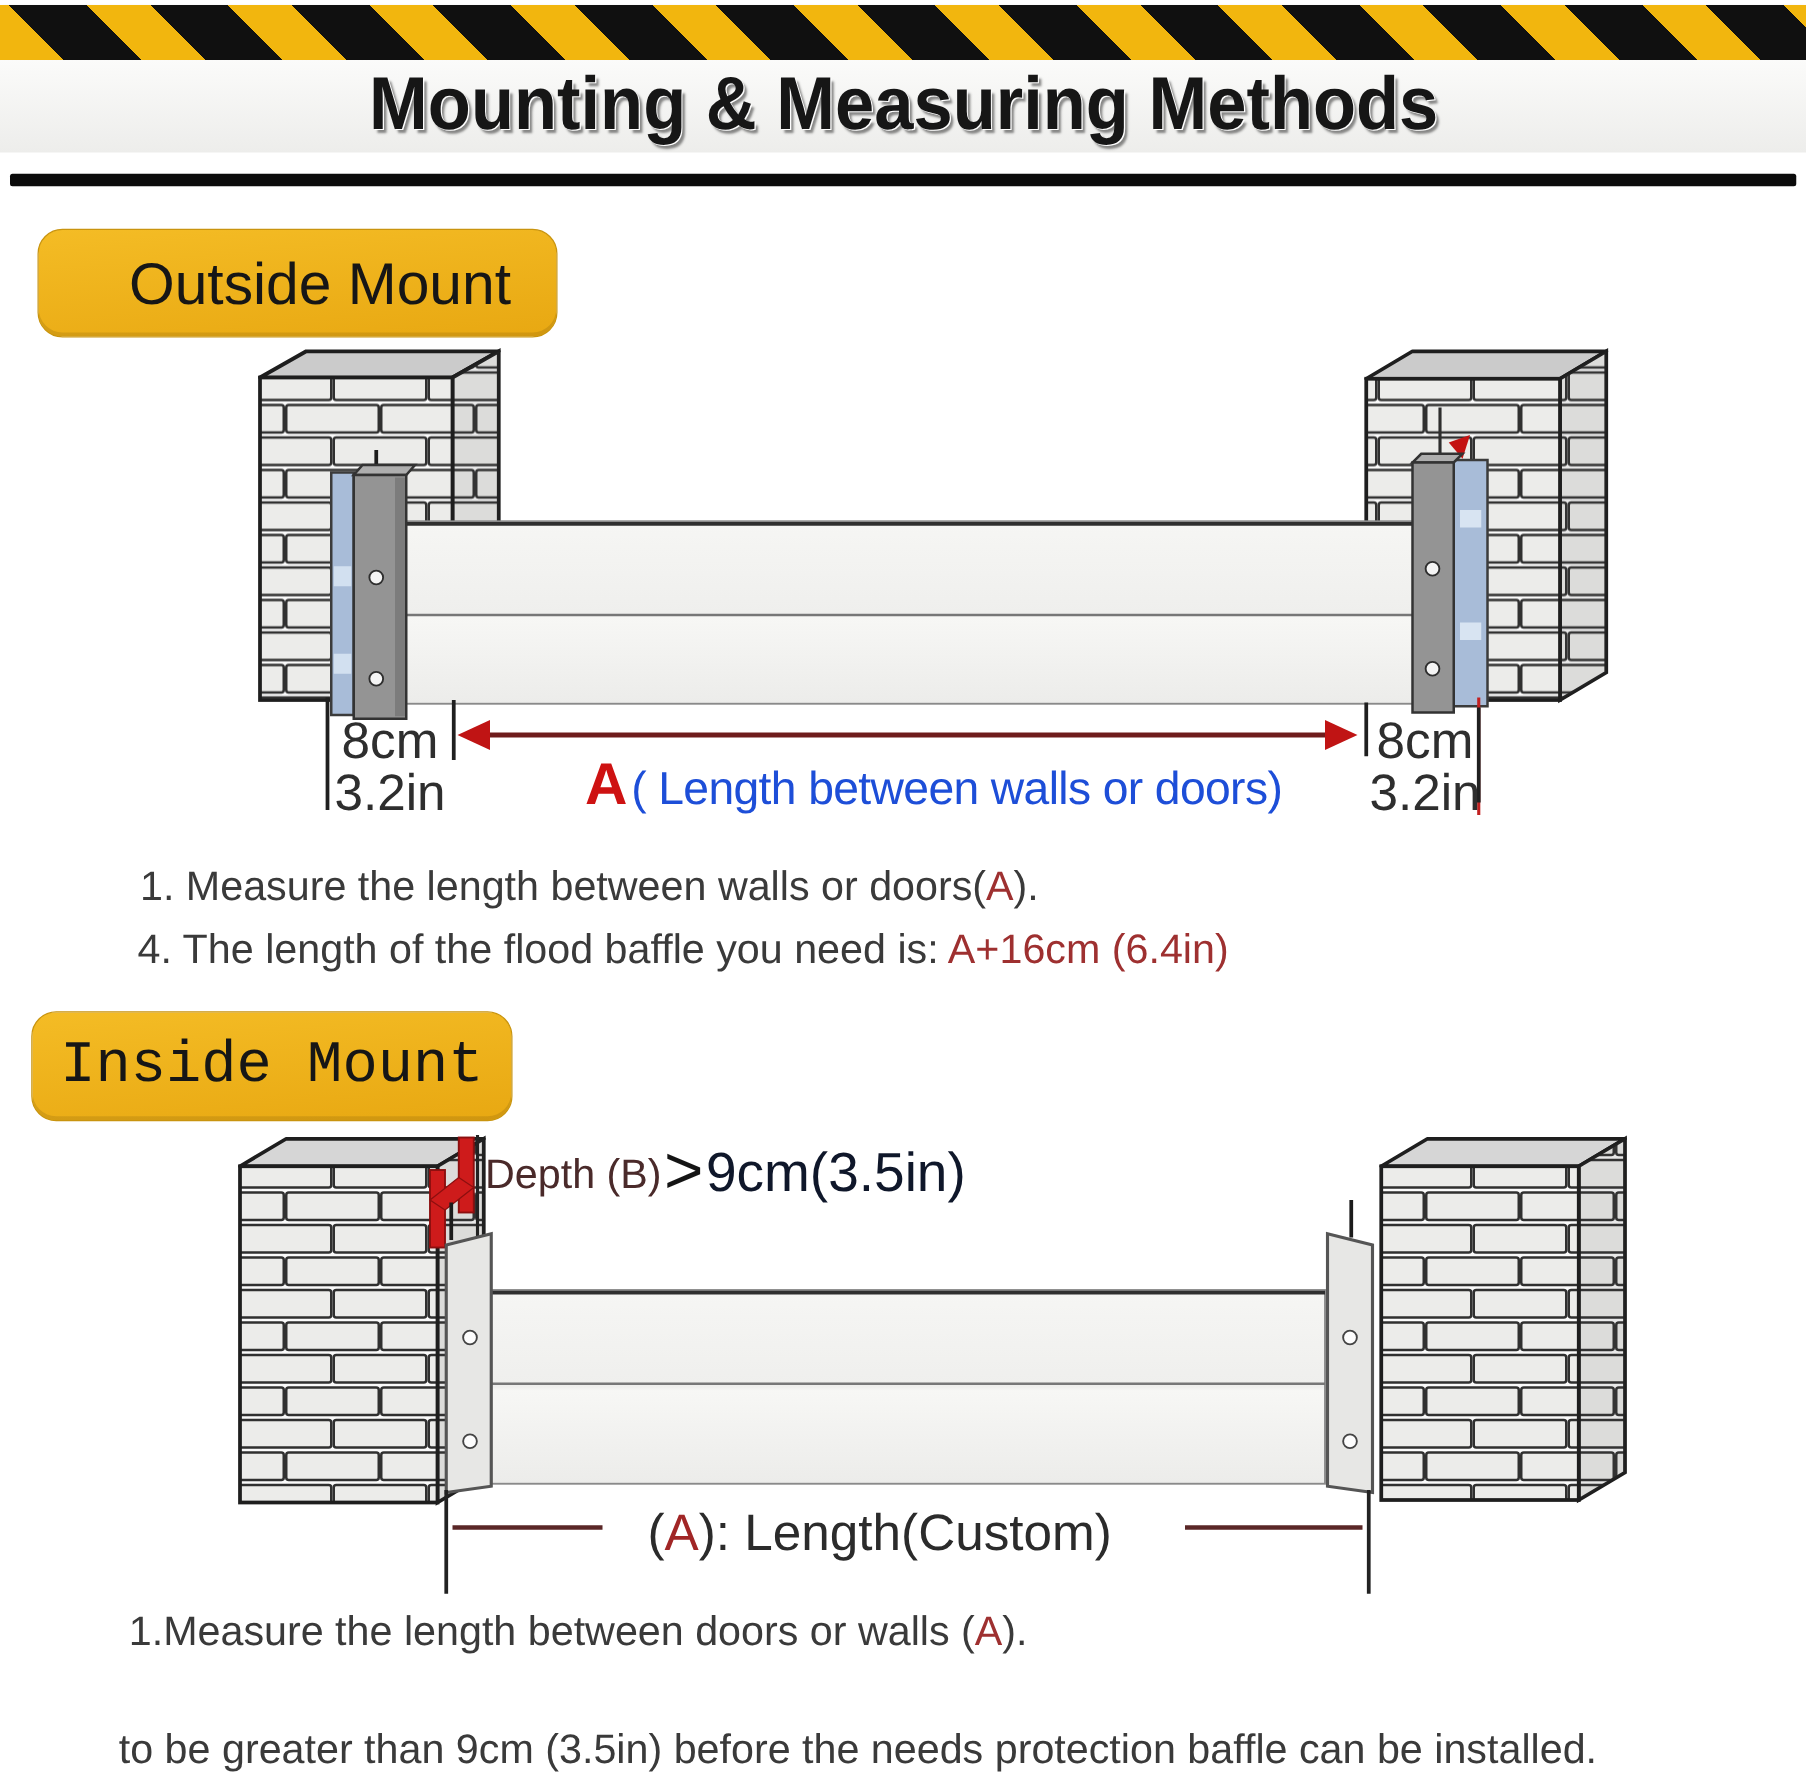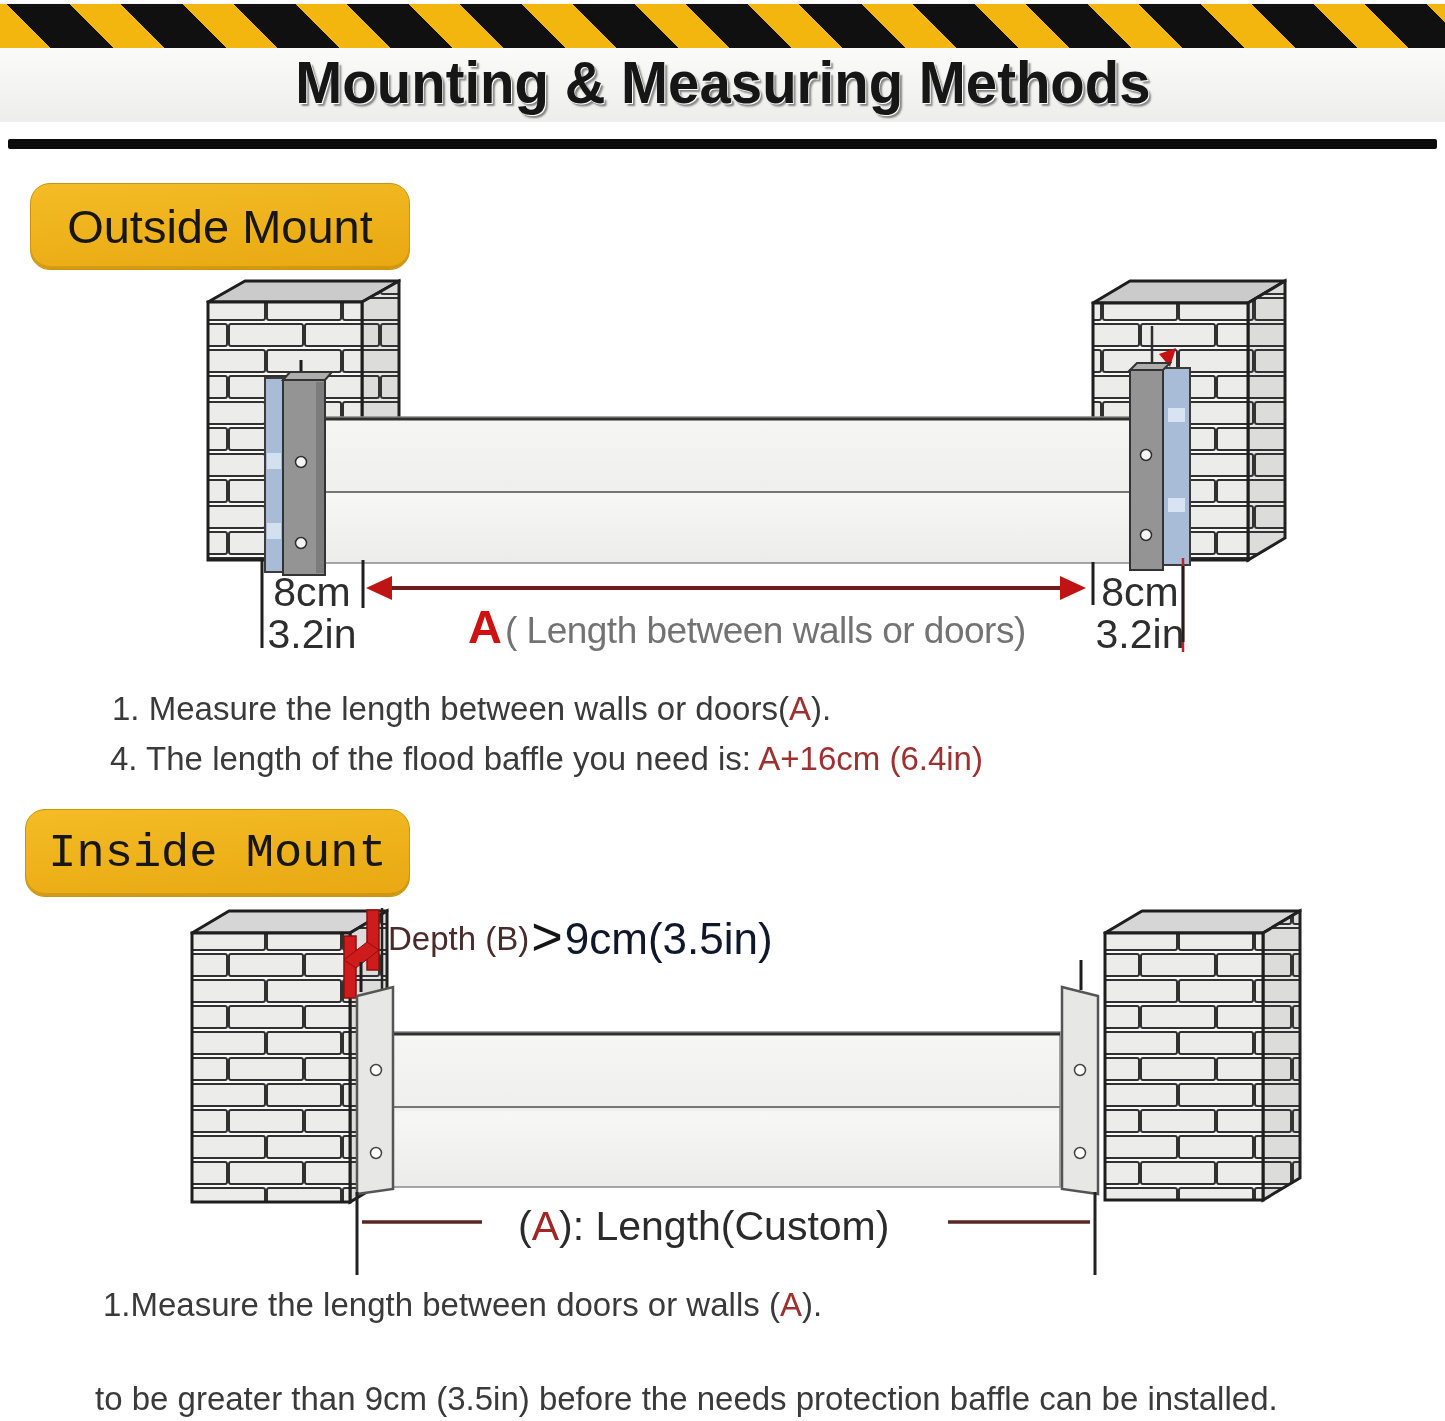--- a/index.html
+++ b/index.html
@@ -14,30 +14,30 @@
           display:flex;justify-content:center;}
   .title{font-size:60px;font-weight:bold;color:#161616;letter-spacing:0px;
          transform:scaleX(.94);white-space:nowrap;
          text-shadow:1px 1px 0 #ffffff,3px 3px 2px rgba(0,0,0,.45);}
   .black-bar{position:absolute;left:8px;top:139px;width:1429px;height:10px;background:#0b0b0b;border-radius:2px;}
   
   .badge{position:absolute;border-radius:20px;border:1px solid #c9940e;
          background:linear-gradient(175deg,#f4bc25,#e8a812);
          display:flex;align-items:center;justify-content:center;
          font-size:47px;color:#161616;box-shadow:inset 0 -3px 0 rgba(0,0,0,.10);}
-  .badge.outside{left:30px;top:183px;width:378px;height:85px;}
+  .badge.outside{left:30px;top:183px;width:378px;height:85px;padding-left:36px;}
   .badge.inside{left:25px;top:809px;width:383px;height:86px;font-family:Liberation Mono, monospace;}
   
   .diag{position:absolute;left:0;}
   
   .ov{position:absolute;white-space:nowrap;color:#2c2c2c;}
   .dim-num{font-size:41px;text-align:center;color:#2e2e2e;}
   .span-label{display:flex;align-items:baseline;}
   .span-label .letter{font-size:47px;font-weight:bold;color:#ce1212;margin-right:3px;}
-  .span-label .rest{font-size:37px;color:#737373;letter-spacing:-.5px;text-align:center;}
+  .span-label .rest{font-size:37px;color:#1d4ed8;letter-spacing:-.5px;text-align:center;}
   .step{font-size:33px;color:#3a3a3a;text-align:center;}
   .step .hl{color:#9e3030;}
   .depth-note{display:flex;align-items:center;}
   .depth-note .dl{font-size:33px;color:#4a2a2a;}
   .depth-note .op{font-size:54px;color:#141414;line-height:.8;margin:0 2px;transform:translateY(-2px);}
   .depth-note .dv{font-size:44px;color:#0f172a;}
   .len-label{display:flex;align-items:baseline;font-size:41px;color:#2b2b2b;}
   .len-label .letter{color:#a12626;}
 </style>
 </head>

